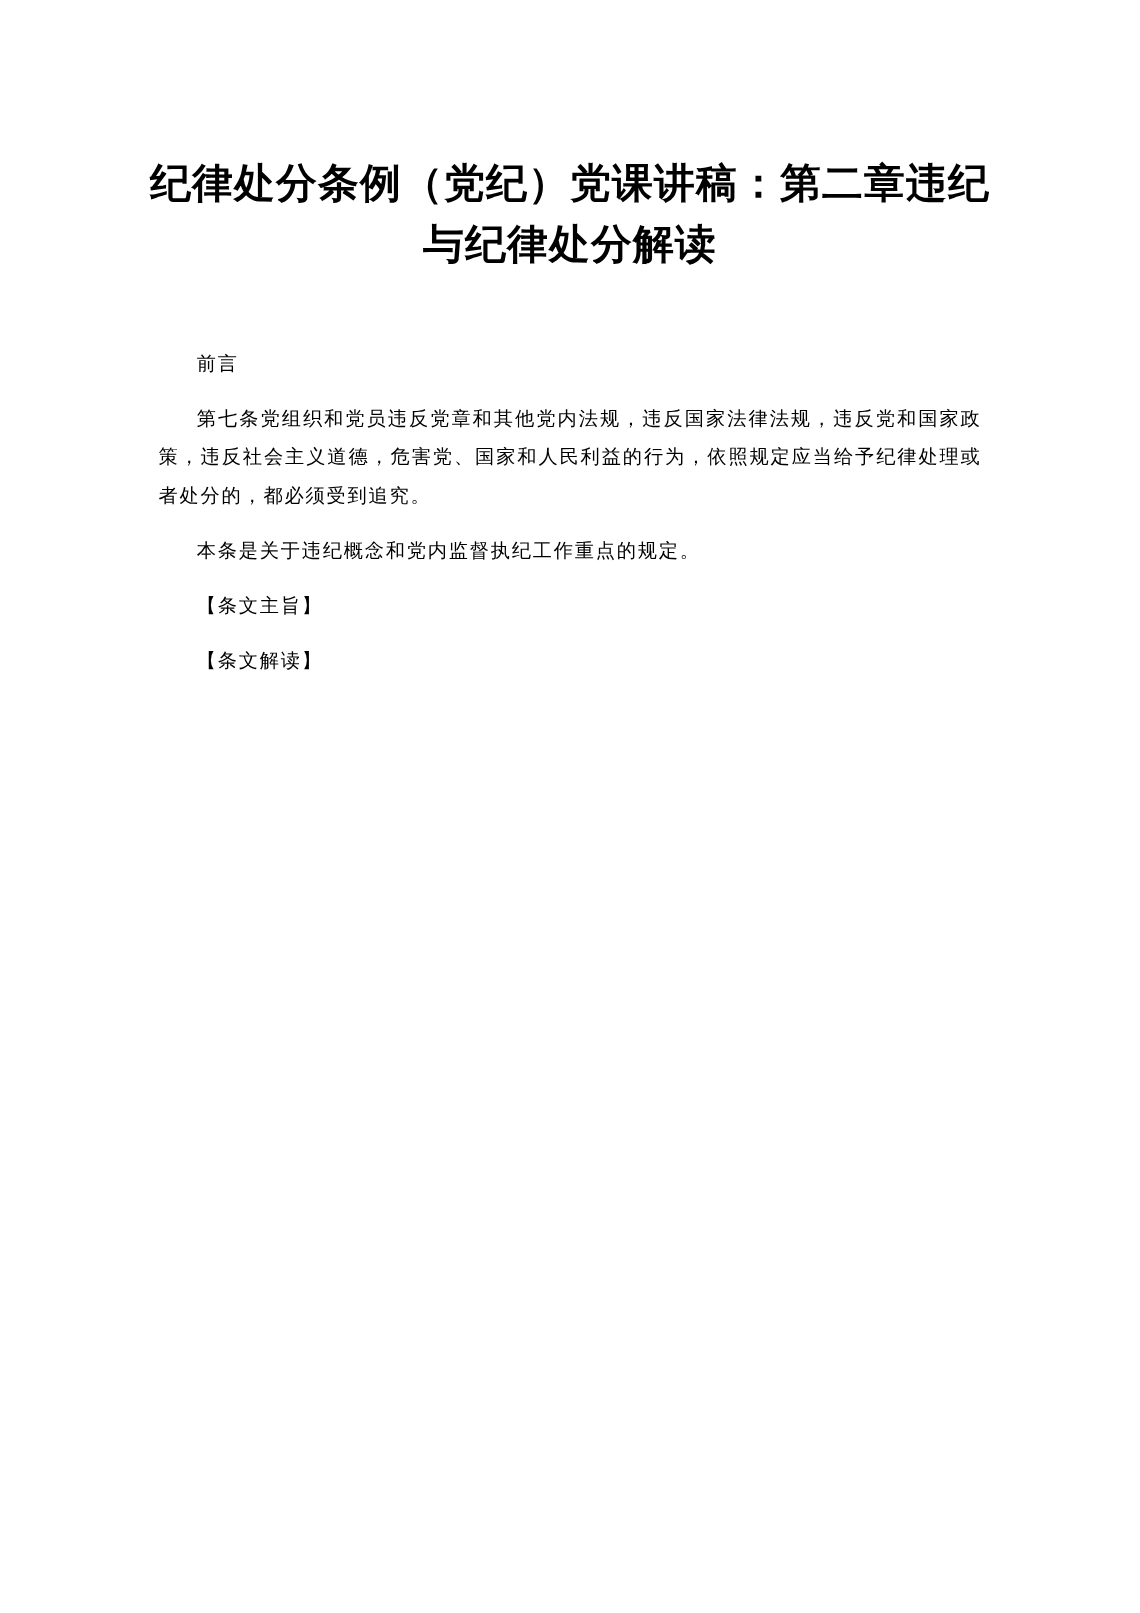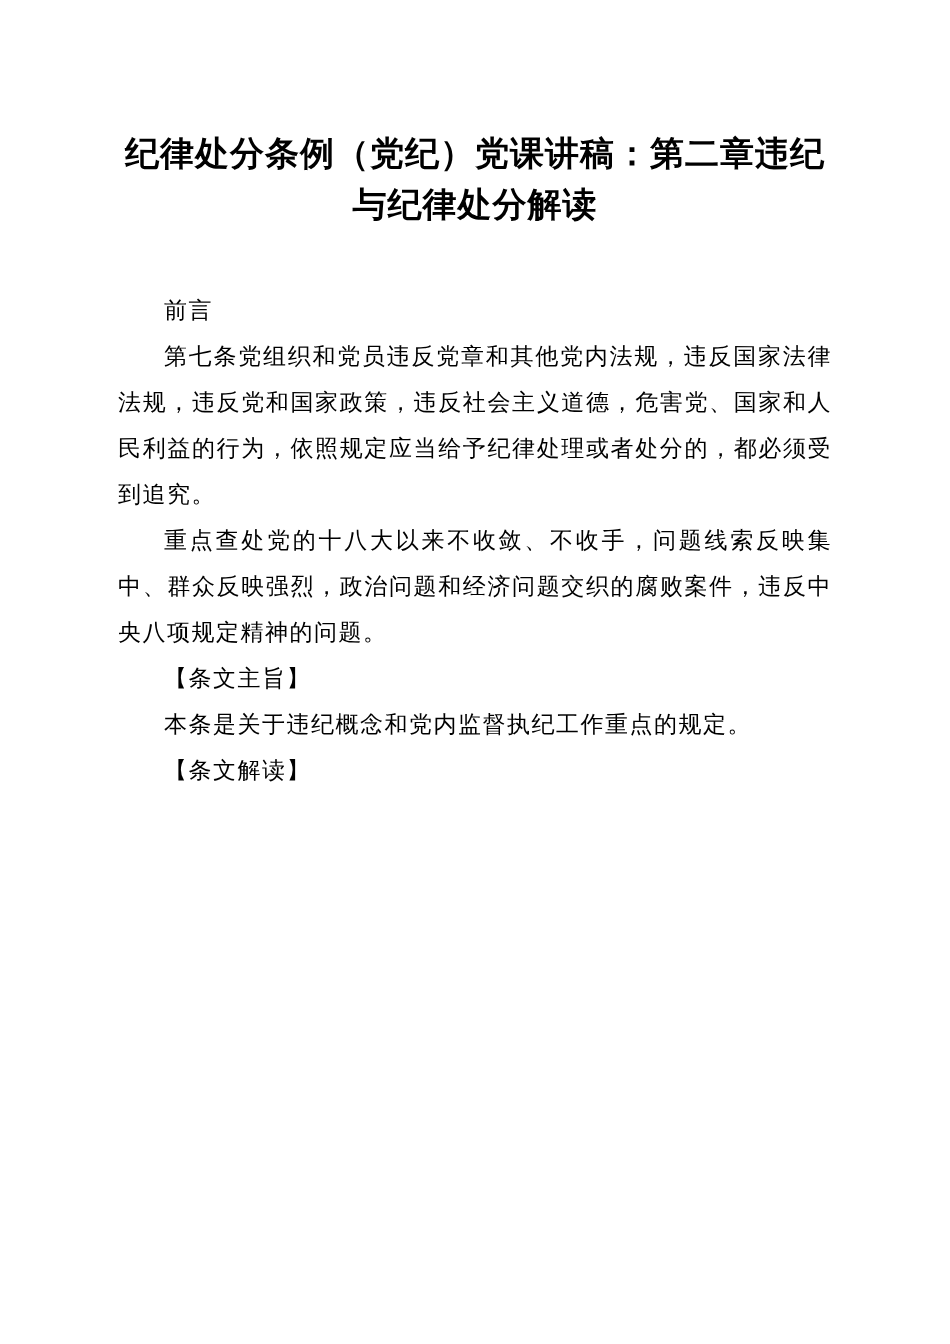--- a/index.html
+++ b/index.html
@@ -20,22 +20,22 @@
   }
   .title {
     margin: 0 0 58px 0;
     font-size: 34px;
     line-height: 1.5;
     font-weight: bold;
     text-align: center;
     letter-spacing: 1px;
   }
   .para {
-    margin: 0;
-    font-size: 23px;
+    margin: 14px;
+    font-size: 16px;
     line-height: 2.0;
     text-indent: 2em;
     text-align: justify;
     text-justify: inter-ideograph;
     letter-spacing: 1.5px;
   }
   .para.bold {
     font-weight: normal;
   }
 </style>
@@ -43,20 +43,19 @@
 <body>
 
 <div class="page">
   <h1 class="title">纪律处分条例（党纪）党课讲稿：第二章违纪与纪律处分解读</h1>
 
   <p class="para">前言</p>
 
 
   <p class="para bold">第七条党组织和党员违反党章和其他党内法规，违反国家法律法规，违反党和国家政策，违反社会主义道德，危害党、国家和人民利益的行为，依照规定应当给予纪律处理或者处分的，都必须受到追究。</p>
 
-  <p class="para">重点查处党的十八大以来不收敛、不收手，问题线索反映集中、群众反映强烈，政治问题和经济问题交织的腐败案件，违反中央八项规定精神的问题。</p>
+
+  <p class="para">本条是关于违纪概念和党内监督执纪工作重点的规定。</p>
 
   <p class="para">【条文主旨】</p>
-
-  <p class="para">本条是关于违纪概念和党内监督执纪工作重点的规定。</p>
 
   <p class="para">【条文解读】</p>
 </div>
 
 </body></html>

